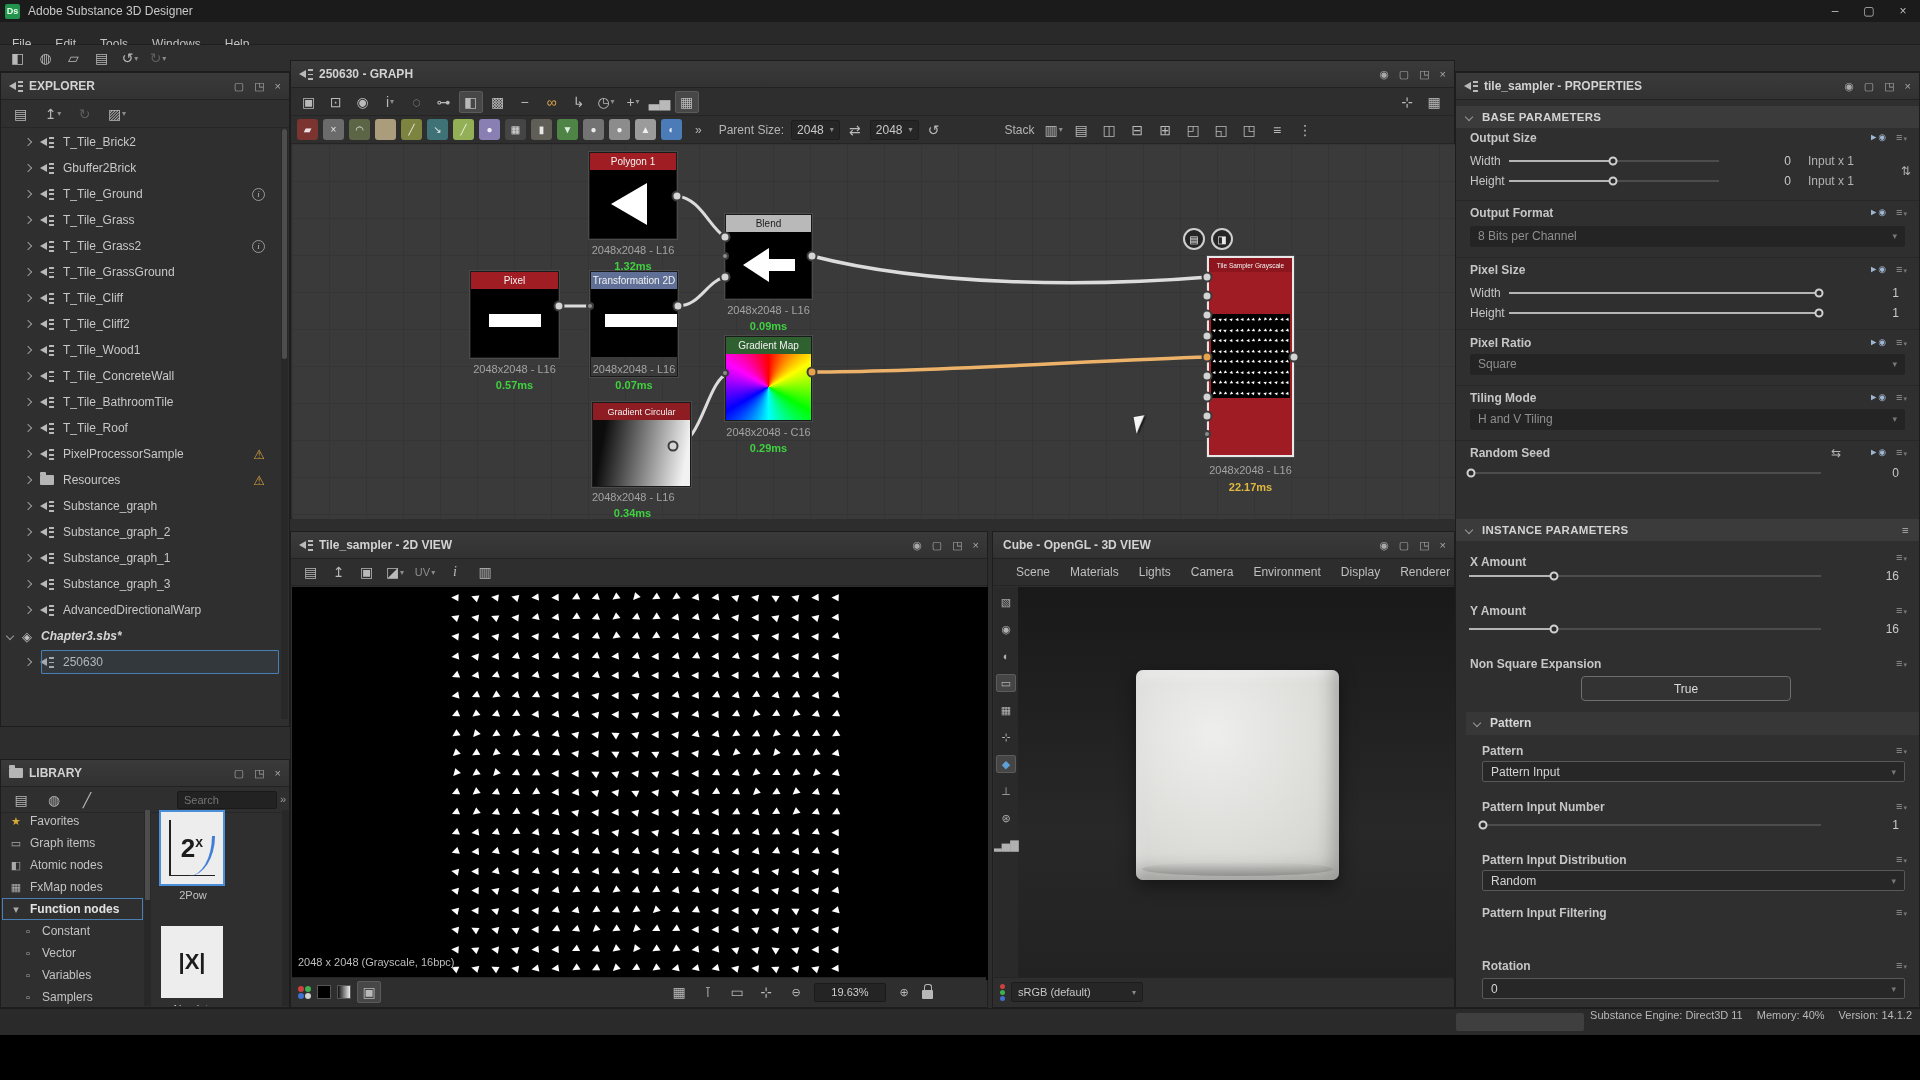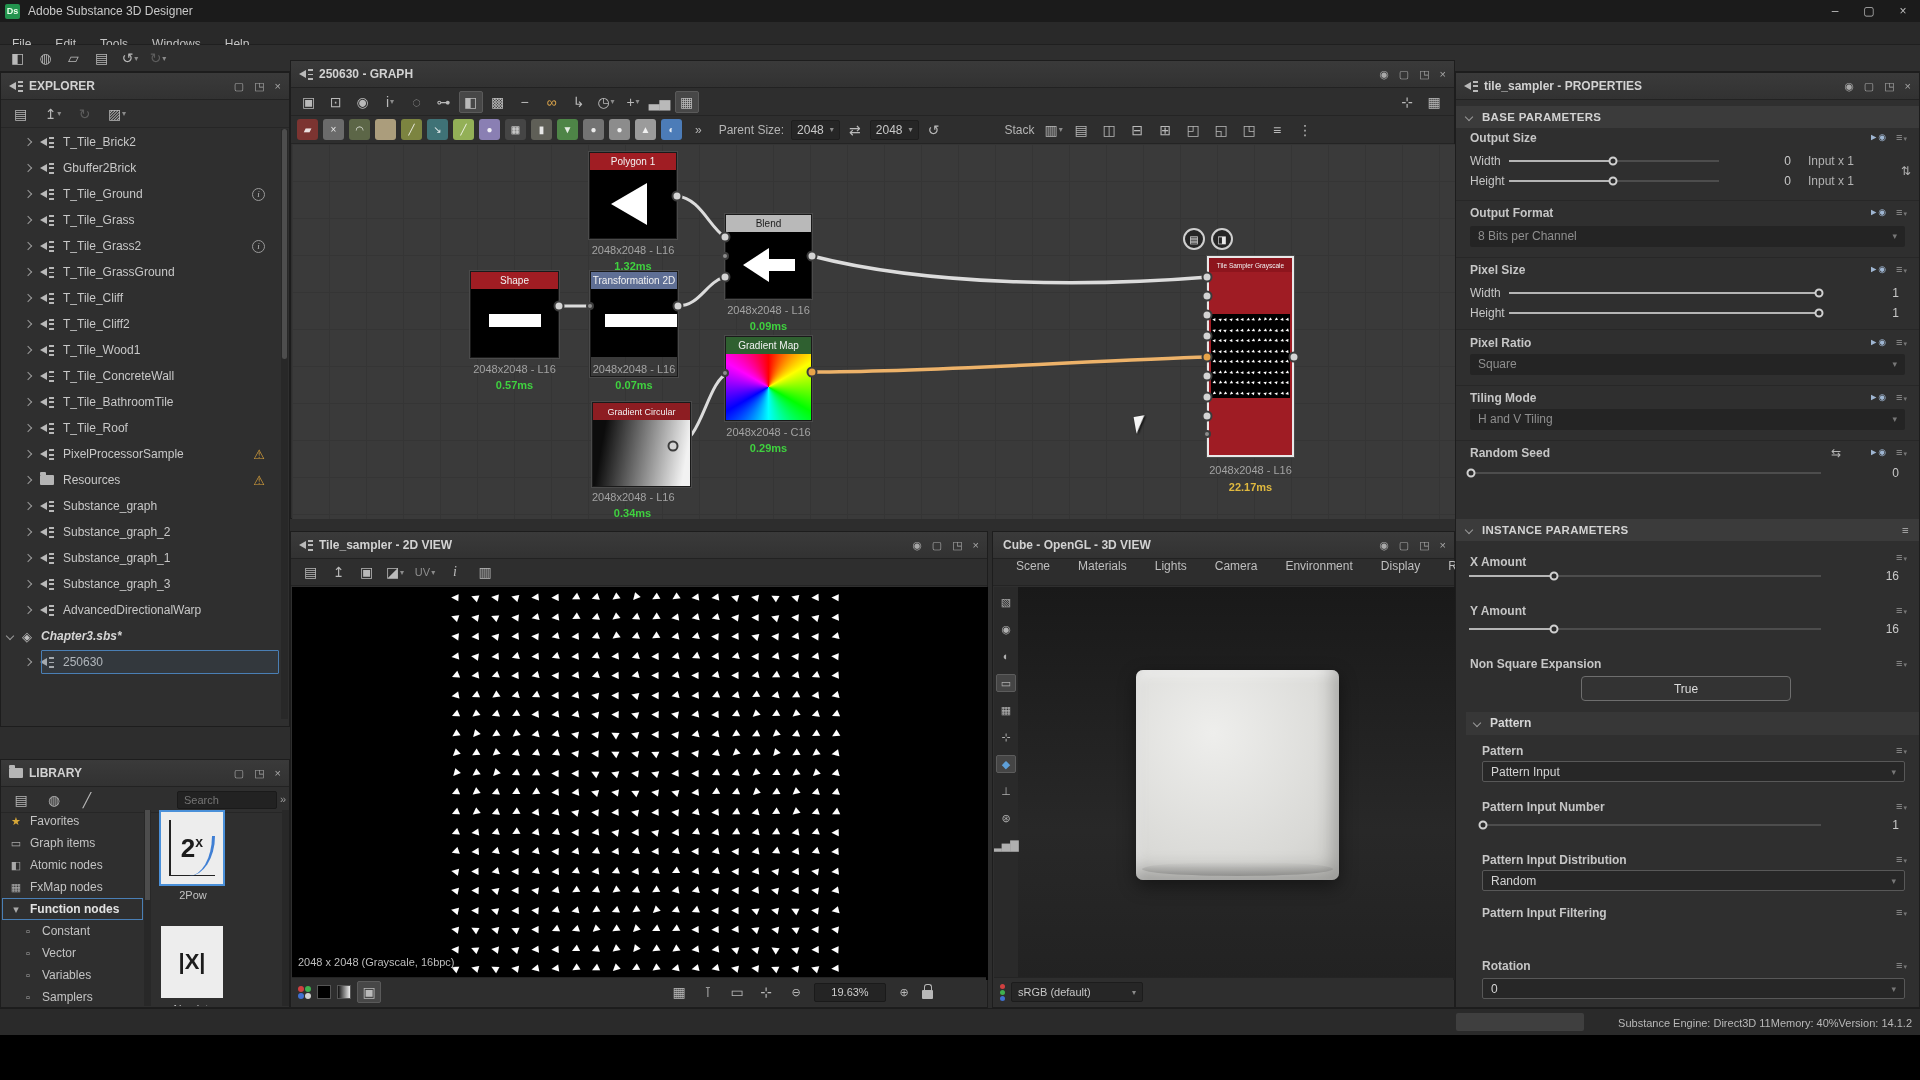--- a/index.html
+++ b/index.html
@@ -141,21 +141,21 @@
   .chan-icon i { width:6px; height:6px; border-radius:50%; }
   .sq-black { width:14px; height:14px; background:#000; border:1px solid #555; }
   .sq-grad { width:14px; height:14px; background:linear-gradient(90deg,#111,#eee); border:1px solid #555; }
   #zoom-field { width:72px; height:19px; background:#242424; border:1px solid #1a1a1a; color:#cfcfcf; font-size:11px;
     display:flex; align-items:center; justify-content:center; border-radius:2px; }
   .lock { width:11px; height:9px; background:#b8b8b8; border-radius:1px; position:relative; margin-top:5px; }
   .lock::before { content:""; position:absolute; top:-6px; left:1.5px; width:6px; height:6px; border:1.5px solid #b8b8b8; border-bottom:none; border-radius:3px 3px 0 0; }
 
   
   #view3d { left:992px; top:531px; width:463px; height:477px; }
-  #v3d-menus { height:27px; background:#2d2d2d; border-bottom:1px solid #242424; display:flex; align-items:flex-start; gap:10px; padding-left:14px; }
+  #v3d-menus { height:27px; background:#2d2d2d; border-bottom:1px solid #242424; display:flex; align-items:center; gap:2px; padding-left:14px; }
   .v3d-menu { color:#bfbfbf; font-size:12px; padding:0 9px; }
   #v3d-canvas { position:absolute; left:1px; top:55px; width:461px; height:393px; background:linear-gradient(#191919,#282828 62%,#222); overflow:hidden; }
   #v3d-strip { position:absolute; left:0; top:0; width:24px; height:100%; background:#2a2a2a; display:flex; flex-direction:column; align-items:center; padding-top:6px; gap:9px; }
   #v3d-strip span { color:#b0b0b0; font-size:11px; width:20px; height:18px; display:flex; align-items:center; justify-content:center; border-radius:2px; }
   #v3d-strip span[data-active="true"] { background:#454545; border:1px solid #5c5c5c; }
   #v3d-strip span[data-accent="true"] { color:#5e9fd8; }
   #cube { position:absolute; left:142px; top:83px; width:203px; height:210px; border-radius:7px;
     background:radial-gradient(120% 120% at 38% 30%, #eeeeec 0%, #d9d9d6 55%, #bfbfba 100%);
     box-shadow:inset -6px -10px 18px rgba(0,0,0,.25), inset 4px 6px 10px rgba(255,255,255,.5), 0 6px 18px rgba(0,0,0,.45); }
   #cube::after { content:""; position:absolute; left:6px; right:6px; bottom:4px; height:14px; border-radius:50%;
@@ -193,21 +193,21 @@
   #nse-btn { position:absolute; left:125px; width:210px; height:25px; border:1px solid #6e6e6e; border-radius:4px;
     color:#dcdcdc; font-size:12px; display:flex; align-items:center; justify-content:center; background:rgba(255,255,255,.02); }
   .subsec { position:absolute; left:10px; right:0; height:23px; background:#373737; color:#d6d6d6; font-weight:bold; font-size:12px;
     line-height:23px; padding-left:24px; }
   .subsec .chev { position:absolute; left:8px; top:8px; }
   .shuffle { position:absolute; color:#b5b5b5; font-size:12px; }
 
   
   #statusbar { position:absolute; left:0; top:1008px; width:1920px; height:27px; background:#2a2a2a; border-top:1px solid #1c1c1c; }
   #status-progress { position:absolute; left:1456px; top:4px; width:128px; height:18px; background:#3f3f3f; border-radius:2px; }
-  #status-texts { position:absolute; right:8px; top:0; height:27px; display:flex; align-items:center; }
+  #status-texts { position:absolute; right:8px; top:0; height:27px; display:flex; align-items:flex-start; gap:14px; }
   #status-texts span { color:#b8b8b8; font-size:11px; }
 </style>
 </head>
 <body>
 
 <div id="app">
 
   <div id="titlebar">
     <div id="logo">Ds</div>
     <div id="win-title">Adobe Substance 3D Designer</div>
@@ -783,21 +783,21 @@
         <div class="node-head" style="background: rgb(160, 29, 35);">Polygon 1</div>
         <div class="node-body" style="height:68px;display:flex;align-items:center;justify-content:center">
           <div class="tri-left" style="border-right-width:36px;border-top-width:21px;border-bottom-width:21px;margin-right:8px"></div>
         </div>
       </div>
       <div class="node-caption" style="left:297px;top:100px;width:88px">2048x2048 - L16</div>
       <div class="node-time" style="left: 297px; top: 116px; width: 88px; color: rgb(63, 209, 63);">1.32ms</div>
       <div class="dot" style="left:385px;top:52px"></div>
 
       <div class="node" style="left:178px;top:127px;width:89px;height:87px">
-        <div class="node-head" style="background: rgb(160, 29, 35);">Shape</div>
+        <div class="node-head" style="background: rgb(160, 29, 35);">Pixel</div>
         <div class="node-body" style="height:68px">
           <div class="bar-white" style="position:absolute;left:18px;top:25px;width:52px"></div>
         </div>
       </div>
       <div class="node-caption" style="left:178px;top:219px;width:89px">2048x2048 - L16</div>
       <div class="node-time" style="left: 178px; top: 235px; width: 89px; color: rgb(63, 209, 63);">0.57ms</div>
       <div class="dot" style="left:267px;top:162px"></div>
 
       <div class="node" style="left:298px;top:127px;width:88px;height:106px">
         <div class="node-head" style="background: rgb(95, 111, 149);">Transformation 2D</div>

